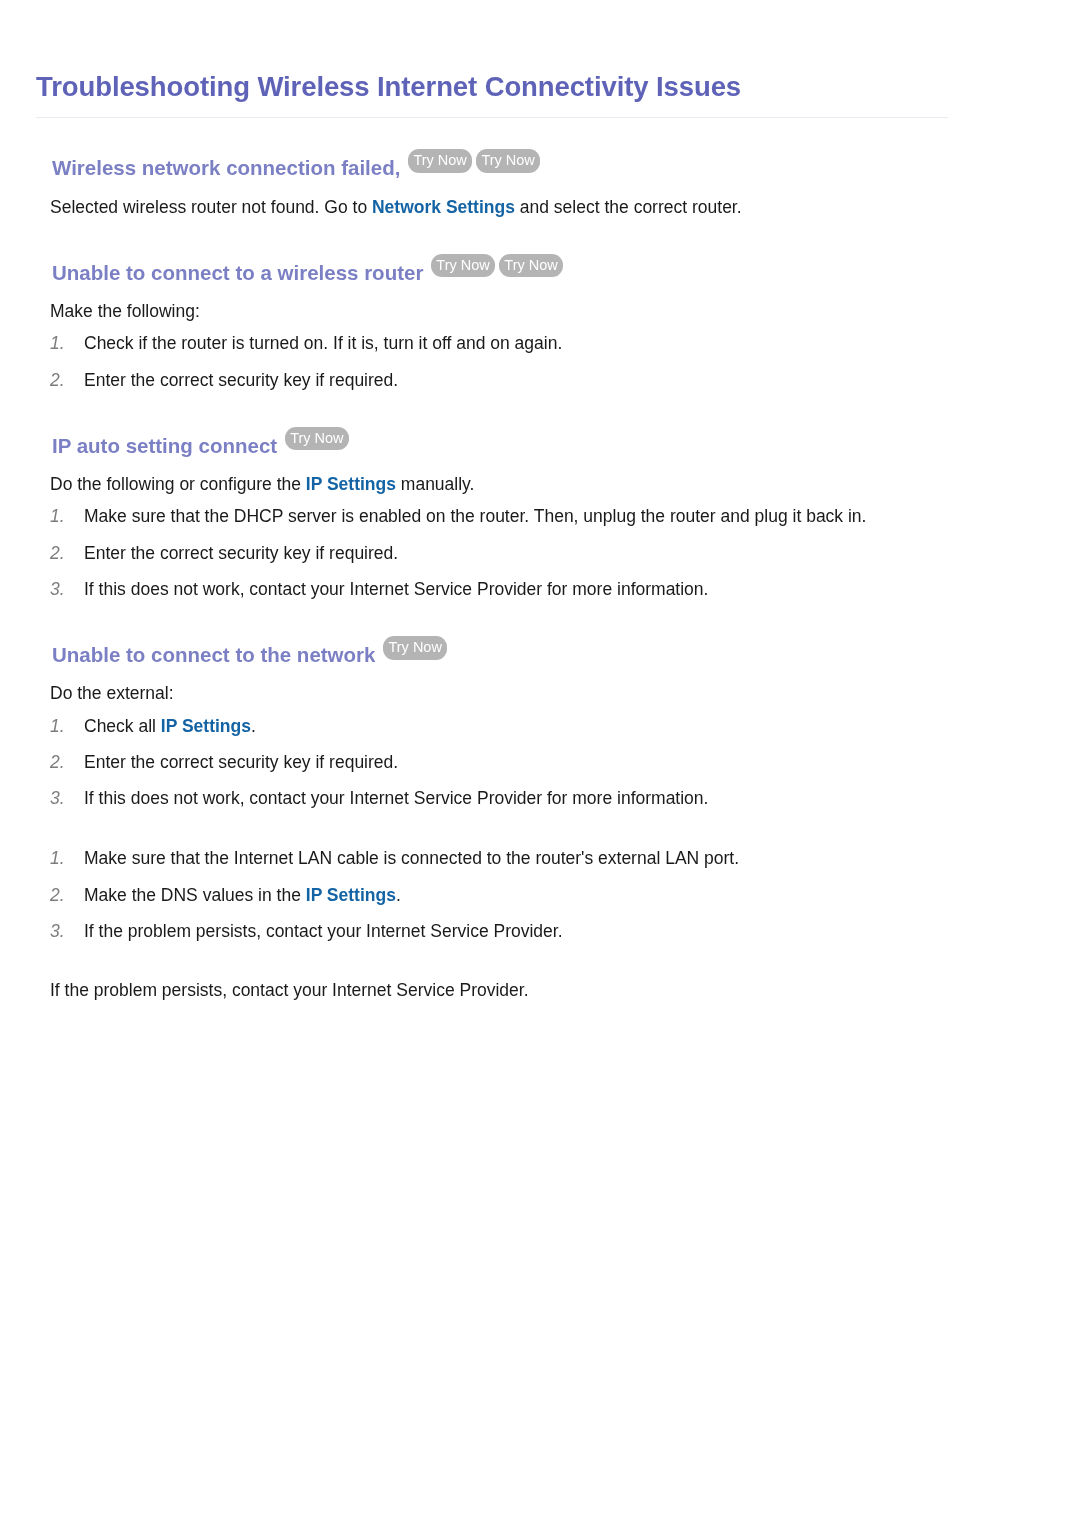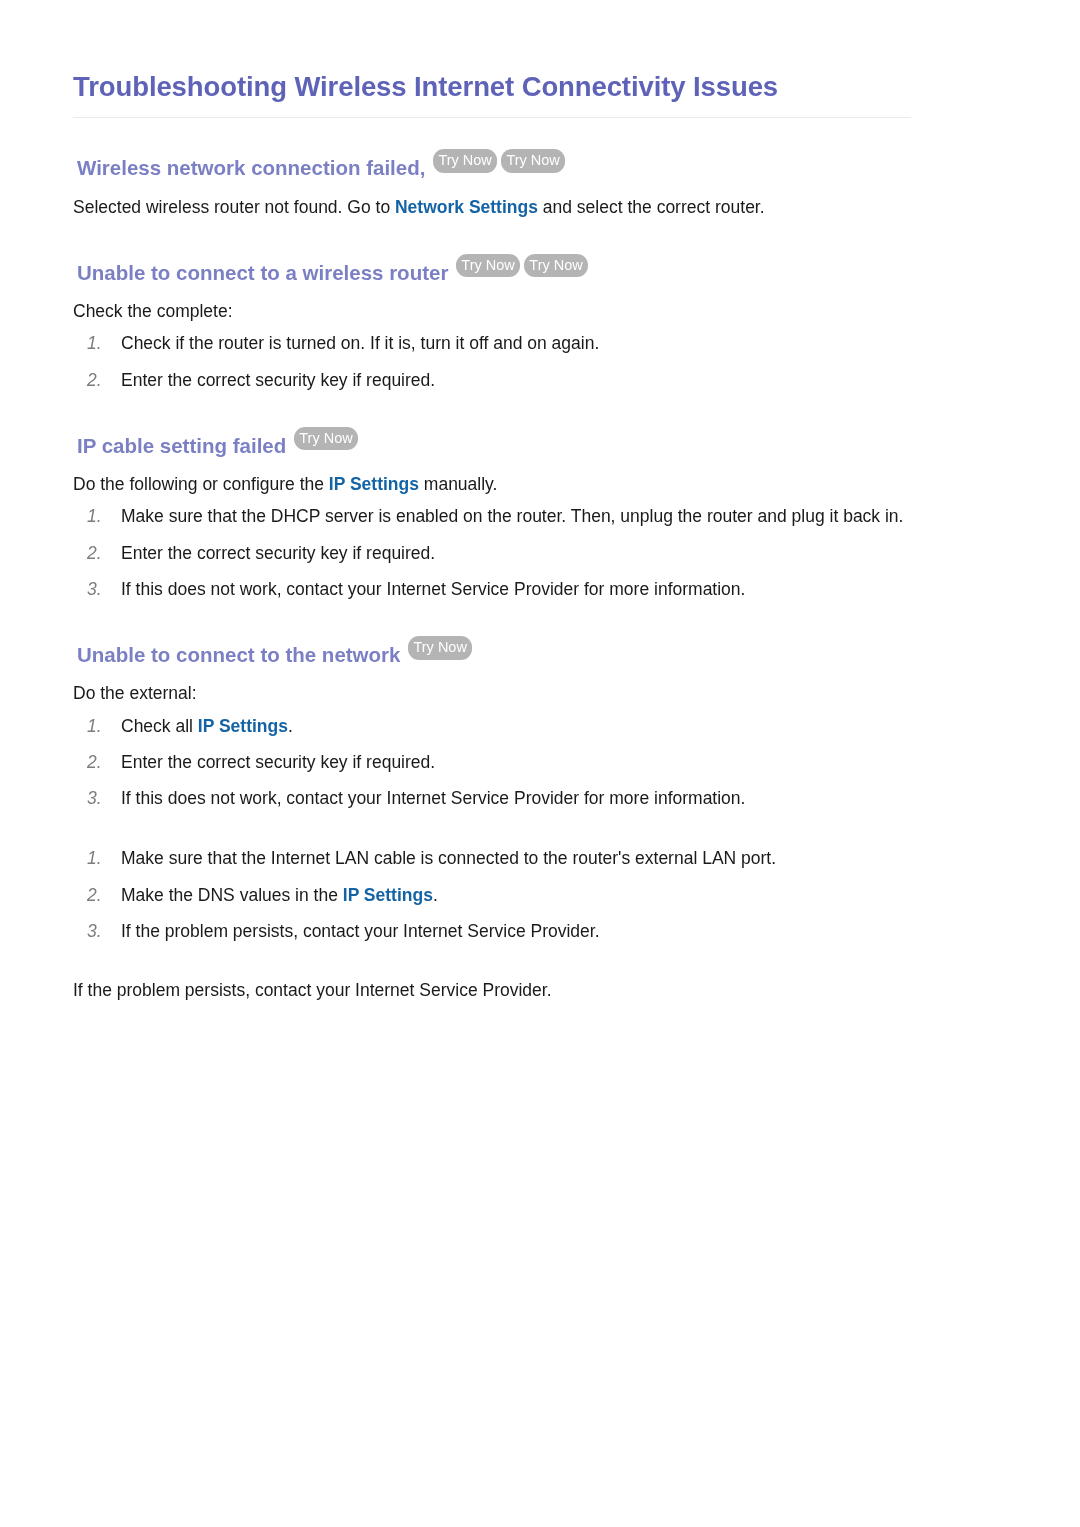--- a/index.html
+++ b/index.html
@@ -12,21 +12,21 @@
     height: 1527px;
     font-family: "Liberation Sans", sans-serif;
     color: #1a1a1a;
     -webkit-font-smoothing: antialiased;
   }
   .page {
     position: relative;
     width: 984px;
     height: 1527px;
     box-sizing: border-box;
-    padding: 0 73px;
+    padding: 0 36px;
     background: #ffffff;
   }
 
   
   .page-title {
     font-size: 27.5px;
     font-weight: bold;
     color: #5f63b8;
     letter-spacing: -0.1px;
     padding-top: 70px;
@@ -45,21 +45,21 @@
     margin-top: 34px;
   }
   .section.tight {
     margin-top: 31px;
   }
   .section-heading {
     font-size: 20.5px;
     font-weight: bold;
     color: #7b7fc4;
     line-height: 1.3;
-    margin: 0 0 13px 4px;
+    margin: 0 0 13px 16px;
     display: block;
   }
   .heading-text {
     white-space: pre-wrap;
   }
 
   
   .badge {
     display: inline-block;
     background: #b4b4b4;
@@ -78,21 +78,21 @@
   }
   .badge + .badge {
     margin-left: 4px;
   }
 
   
   .body-text {
     font-size: 17.5px;
     line-height: 1.45;
     color: #1a1a1a;
-    margin: 0 0 5px 0;
+    margin: 0 0 5px 14px;
   }
   .link {
     color: #1464a5;
     font-weight: bold;
   }
 
   
   ol.steps {
     list-style: none;
     margin: 0;
@@ -131,34 +131,34 @@
   <h1 class="page-title">Troubleshooting Wireless Internet Connectivity Issues</h1>
   <hr class="title-rule">
 
   <div id="sections-root">
       <div class="section tight">
         <h2 class="section-heading"><span class="heading-text">Wireless network connection failed,</span> <span class="badge">Try Now</span><span class="badge">Try Now</span></h2>
         <p class="body-text"><span>Selected wireless router not found. Go to </span><span class="link">Network Settings</span><span> and select the correct router.</span></p>
       </div>
       <div class="section">
         <h2 class="section-heading"><span class="heading-text">Unable to connect to a wireless router</span> <span class="badge">Try Now</span><span class="badge">Try Now</span></h2>
-        <p class="body-text">Check the complete:</p>
+        <p class="body-text">Make the following:</p>
         <ol class="steps">
           <li>
             <span class="step-num">1.</span>
             <span class="step-text"><span>Check if the router is turned on. If it is, turn it off and on again.</span></span>
           </li>
           <li>
             <span class="step-num">2.</span>
             <span class="step-text"><span>Enter the correct security key if required.</span></span>
           </li>
         </ol>
       </div>
       <div class="section">
-        <h2 class="section-heading"><span class="heading-text">IP cable setting failed</span> <span class="badge">Try Now</span></h2>
+        <h2 class="section-heading"><span class="heading-text">IP auto setting connect</span> <span class="badge">Try Now</span></h2>
         <p class="body-text"><span>Do the following or configure the </span><span class="link">IP Settings</span><span> manually.</span></p>
         <ol class="steps">
           <li>
             <span class="step-num">1.</span>
             <span class="step-text"><span>Make sure that the DHCP server is enabled on the router. Then, unplug the router and plug it back in.</span></span>
           </li>
           <li>
             <span class="step-num">2.</span>
             <span class="step-text"><span>Enter the correct security key if required.</span></span>
           </li>

